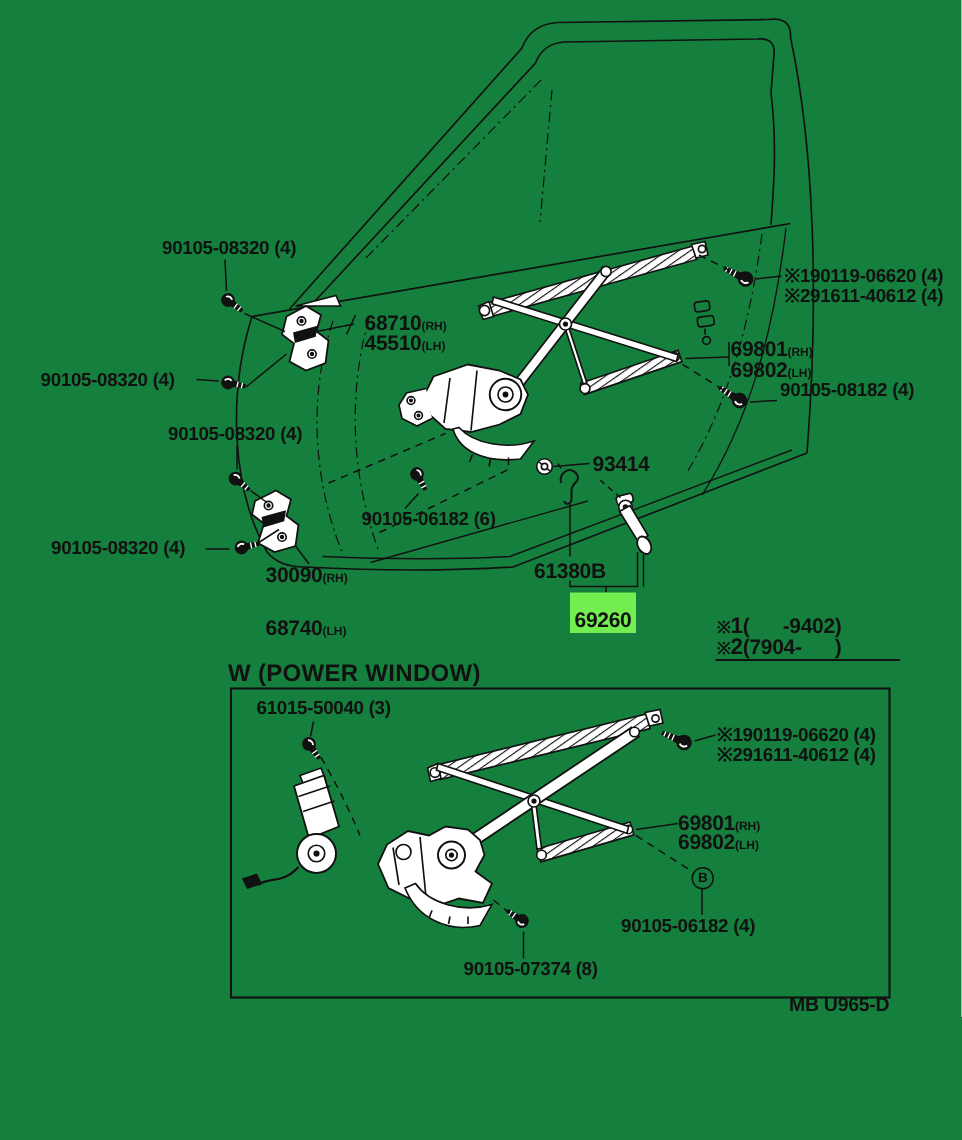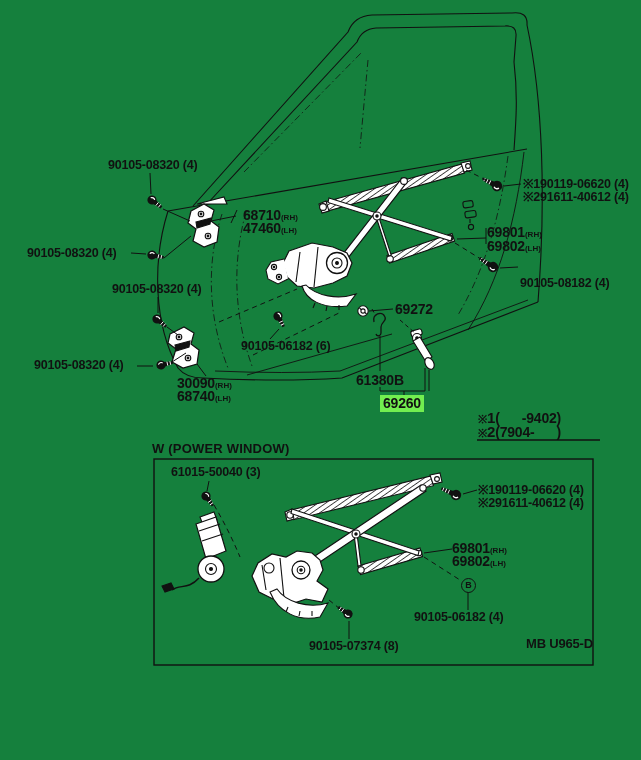--- a/index.html
+++ b/index.html
@@ -3,25 +3,25 @@
 <meta charset="utf-8">
 <style>
   html,body{margin:0;padding:0;background:#fff;}
   #stage{position:relative;width:641px;height:760px;background:#15803d;overflow:hidden;
          font-family:Liberation Sans, sans-serif;color:#111;}
   #art{position:absolute;left:0;top:0;}
   .pl{position:absolute;font-weight:700;font-size:12.5px;line-height:1;white-space:pre;
       color:#111;letter-spacing:-0.2px;}
   .big{font-size:14px;}
   .sfx{font-size:8px;font-weight:700;vertical-align:baseline;letter-spacing:0;}
-  .hl{background:#72ee50;padding:1px 3px 2px 3px;font-size:14px;}
+  .hl{background:#72ee50;padding:11px 3px 2px 3px;font-size:14px;}
   .note-mark{font-size:11px;}
   .note-num{font-size:15px;}
   .note-rest{font-size:14px;}
-  .title{font-size:13px;letter-spacing:0.2px;}
+  .title{font-size:16px;letter-spacing:0.2px;}
   .bcircle{position:absolute;width:13px;height:13px;border:1.4px solid #111;border-radius:50%;
            font-size:9px;font-weight:700;text-align:center;line-height:13px;}
   .code{font-size:13px;}
 </style>
 </head>
 <body>
 
 <div id="stage">
 
 <svg id="art" width="641" height="760" viewBox="0 0 641 760">
@@ -244,47 +244,47 @@
     <path d="M 349,621 L 349,639"></path>
   </g>
 </svg>
 
   <div class="pl" style="left:108px;top:159px">90105-08320 (4)</div>
   <div class="pl" style="left:27px;top:247px">90105-08320 (4)</div>
   <div class="pl" style="left:112px;top:283px">90105-08320 (4)</div>
   <div class="pl" style="left:34px;top:359px">90105-08320 (4)</div>
 
   <div class="pl big" style="left:243px;top:208px"><span>68710</span><span class="sfx">(RH)</span></div>
-  <div class="pl big" style="left:243px;top:221px"><span>47460</span><span class="sfx">(LH)</span></div>
+  <div class="pl big" style="left:243px;top:221px"><span>45510</span><span class="sfx">(LH)</span></div>
 
   <div class="pl big" style="left:177px;top:376px"><span>30090</span><span class="sfx">(RH)</span></div>
-  <div class="pl big" style="left:177px;top:389px"><span>68740</span><span class="sfx">(LH)</span></div>
+  <div class="pl big" style="left:177px;top:411px"><span>68740</span><span class="sfx">(LH)</span></div>
 
   <div class="pl" style="left:523px;top:178px">※190119-06620 (4)</div>
   <div class="pl" style="left:523px;top:191px">※291611-40612 (4)</div>
 
   <div class="pl big" style="left:487px;top:225px"><span>69801</span><span class="sfx">(RH)</span></div>
   <div class="pl big" style="left:487px;top:239px"><span>69802</span><span class="sfx">(LH)</span></div>
 
-  <div class="pl" style="left:520px;top:277px">90105-08182 (4)</div>
-  <div class="pl big" style="left:395px;top:302px">69272</div>
+  <div class="pl" style="left:520px;top:254px">90105-08182 (4)</div>
+  <div class="pl big" style="left:395px;top:302px">93414</div>
   <div class="pl" style="left:241px;top:340px">90105-06182 (6)</div>
   <div class="pl big" style="left:356px;top:373px">61380B</div>
   <div class="pl hl" style="left:380px;top:395px">69260</div>
 
   <div class="pl" style="left:478px;top:410px"><span class="note-mark">※</span><span class="note-num">1</span><span class="note-rest">(      -9402)</span></div>
   <div class="pl" style="left:478px;top:424px"><span class="note-mark">※</span><span class="note-num">2</span><span class="note-rest">(7904-      )</span></div>
 
   <div class="pl title" style="left:152px;top:442px">W (POWER WINDOW)</div>
   <div class="pl" style="left:171px;top:466px">61015-50040 (3)</div>
 
   <div class="pl" style="left:478px;top:484px">※190119-06620 (4)</div>
   <div class="pl" style="left:478px;top:497px">※291611-40612 (4)</div>
 
   <div class="pl big" style="left:452px;top:541px"><span>69801</span><span class="sfx">(RH)</span></div>
   <div class="pl big" style="left:452px;top:554px"><span>69802</span><span class="sfx">(LH)</span></div>
 
   <div class="bcircle" style="left:461px;top:578px">B</div>
   <div class="pl" style="left:414px;top:611px">90105-06182 (4)</div>
   <div class="pl" style="left:309px;top:640px">90105-07374 (8)</div>
-  <div class="pl code" style="left:526px;top:637px">MB U965-D</div>
+  <div class="pl code" style="left:526px;top:663px">MB U965-D</div>
 
 </div>
 
 </body></html>

